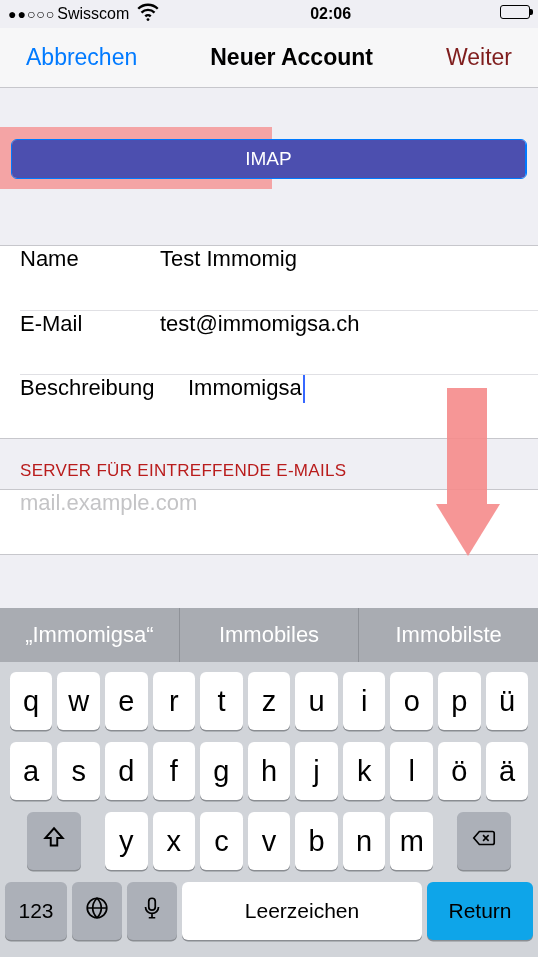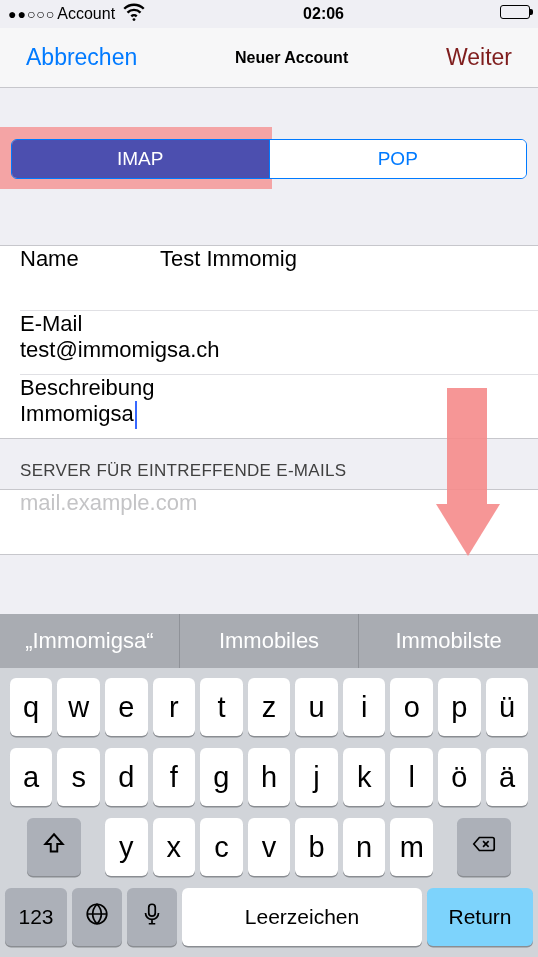--- a/index.html
+++ b/index.html
@@ -42,21 +42,21 @@
   .nav-bar {
     height: 60px;
     background:#f7f7f8;
     border-bottom:1px solid #c7c7cc;
     display:flex;
     align-items:center;
     justify-content:space-between;
     padding:0 26px;
   }
   .nav-left { color:#007aff; font-size:23px; }
-  .nav-title { font-weight:600; font-size:16px; }
+  .nav-title { font-weight:600; font-size:23px; }
   .nav-right { color:#7f1d1d; font-size:23px; }
 
   
   .seg-wrap {
     position:relative;
     padding: 51px 11px 12px 11px;
   }
   .seg-highlight {
     position:absolute;
     left:0; top:39px;
@@ -86,21 +86,21 @@
     background:#fff;
     border-top:1px solid #c7c7cc;
     border-bottom:1px solid #c7c7cc;
   }
   .row {
     display:flex;
     align-items:flex-start;
     height:64px;
     padding-left:20px;
   }
-  .row + .row { border-top:1px solid #e0e0e4; margin-left:20px; padding-left:0;flex-direction:column; }
+  .row + .row { border-top:1px solid #e0e0e4; margin-left:20px; padding-left:0; }
   .row-label {
     width:140px;
     font-size:22px;
     color:#000;
   }
   .row-label.wide { width:168px; }
   .row-input {
     flex:1;
     font-size:22px;
     border:none;
@@ -110,21 +110,21 @@
   }
   .row-input::placeholder { color:#c4c4c6; }
   .cursor {
     display:inline-block; width:2px; height:28px; background:#3768ff;
     vertical-align:middle; margin-left:1px;
   }
 
   .section-header {
     padding:22px 20px 8px 20px;
     font-size:17px;
-    color:#404040;
+    color:#b91c1c;
     letter-spacing:0.3px;
   }
 
   .group-gap { height:54px; }
 
   
   .arrow-ann {
     position:absolute;
     right:40px;
     top:388px;
@@ -171,35 +171,35 @@
     border-radius:6px;
     box-shadow:0 1.5px 0 #8a8d92;
     height:58px;
     display:flex; align-items:center; justify-content:center;
     font-size:29px;
     color:#000;
   }
   .key.letter { width:42.6px; }
   .key.gray { background:#acb0b8; }
   .key.space { flex:1; font-size:21px; }
-  .key.return { width:106px; font-size:21px; background:#7dd3fc; }
+  .key.return { width:106px; font-size:21px; background:#0ea5e9; }
   .key.num { width:62px; font-size:21px; background:#acb0b8; }
   .key.globe, .key.mic { width:50px; background:#acb0b8; font-size:24px; }
   .key.shift, .key.backspace { width:54px; background:#acb0b8; }
   .row3-gap { width:14px; }
 
   svg.icon { width:26px; height:26px; }
 </style>
 </head>
 <body>
 
 <div class="status-bar">
   <div class="status-left">
     <span class="dots">●●○○○</span>
-    <span>Account</span>
+    <span>Swisscom</span>
     <span class="wifi">
       <svg class="icon" viewBox="0 0 24 24" fill="none" stroke="#000" stroke-width="2.2">
         <path d="M3 9c5-5 13-5 18 0"></path>
           <path d="M6 12.5c3.3-3.3 8.7-3.3 12 0"></path>
           <path d="M9.5 16c1.4-1.4 3.6-1.4 5 0"></path>
           <circle cx="12" cy="19" r="1.3" fill="#000" stroke="none"></circle>
       </svg>
     </span>
   </div>
   <div class="status-center">02:06</div>
@@ -210,21 +210,20 @@
   <div class="nav-left">Abbrechen</div>
   <div class="nav-title">Neuer Account</div>
   <div class="nav-right">Weiter</div>
 </div>
 
 <div class="seg-wrap">
   <div class="seg-highlight"></div>
   <div class="segmented">
     <div class="seg-item active">IMAP</div>
     <div class="seg-div"></div>
-    <div class="seg-item inactive">POP</div>
   </div>
 </div>
 
 <div class="group-gap"></div>
 
 <div class="group">
   <div class="row">
     <div class="row-label">Name</div>
     <div class="row-input">Test Immomig</div>
   </div>
@@ -304,21 +303,21 @@
       <div class="row3-gap"></div>
       <div class="key backspace gray">
         <span>
           <svg class="icon" viewBox="0 0 28 24" fill="none" stroke="#000" stroke-width="1.8">
             <path d="M9 5h14a2 2 0 0 1 2 2v10a2 2 0 0 1-2 2H9l-6-7 6-7z"></path>
             <path d="M13 9l6 6M19 9l-6 6"></path>
           </svg>
         </span>
       </div>
     </div>
-    <div class="kb-row" style="margin-bottom:6px;">
+    <div class="kb-row" style="margin-bottom:12px;">
       <div class="key num">123</div>
       <div class="key globe">
         <span>
           <svg class="icon" viewBox="0 0 24 24" fill="none" stroke="#000" stroke-width="1.6">
             <circle cx="12" cy="12" r="9"></circle>
             <path d="M3 12h18M12 3c2.5 2.5 4 5.5 4 9s-1.5 6.5-4 9c-2.5-2.5-4-5.5-4-9s1.5-6.5 4-9z"></path>
           </svg>
         </span>
       </div>
       <div class="key mic">

